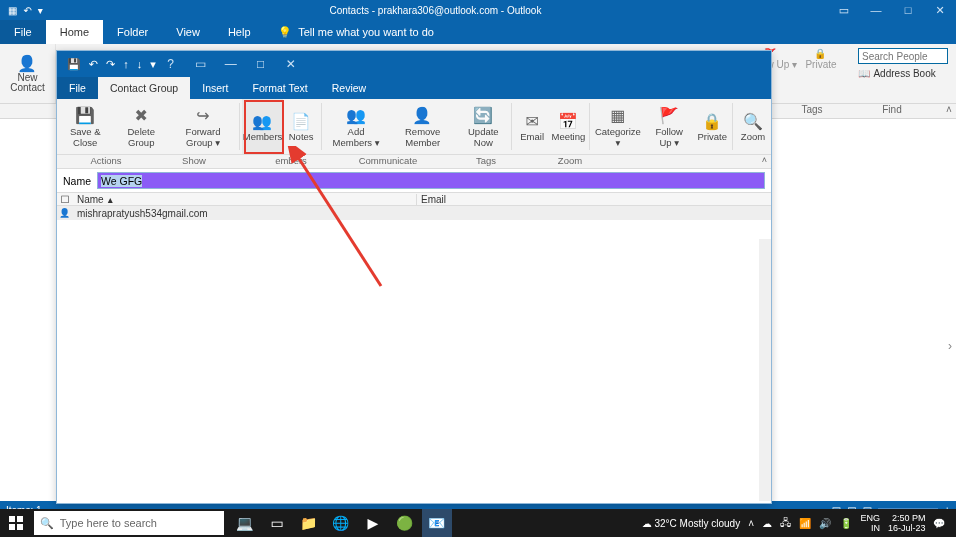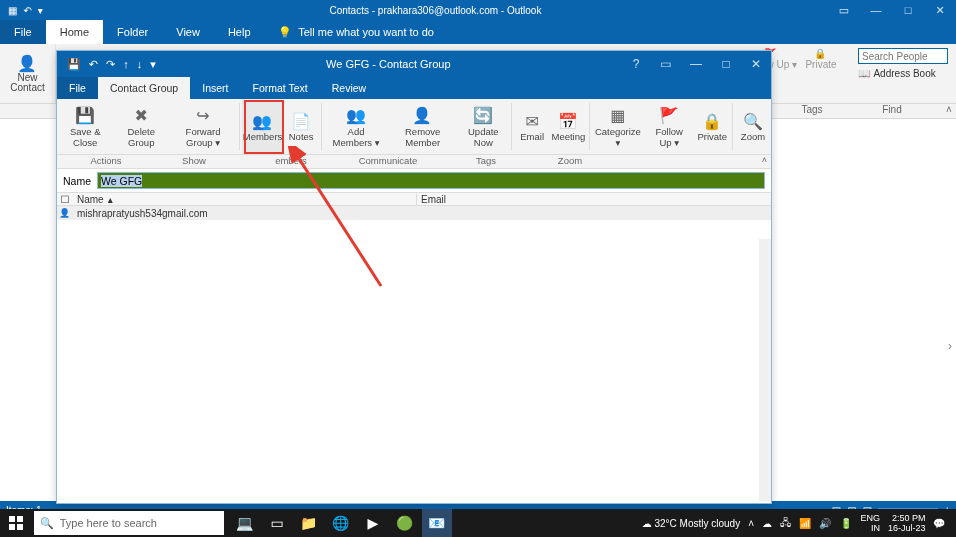--- a/index.html
+++ b/index.html
@@ -184,21 +184,20 @@
 <div class="inner-window">
   <div class="inner-titlebar">
     <div class="inner-titlebar-left">
       <span>💾</span>
       <span>↶</span>
       <span>↷</span>
       <span>↑</span>
       <span>↓</span>
       <span>▾</span>
     </div>
-    <div class="inner-titlebar-center">We GFG  -  Contact Group</div>
     <div class="inner-titlebar-right">
       <div class="tb-btn">?</div>
       <div class="tb-btn">▭</div>
       <div class="tb-btn">—</div>
       <div class="tb-btn">□</div>
       <div class="tb-btn">✕</div>
     </div>
   </div>
 
   <div class="inner-tabs">
@@ -279,21 +278,21 @@
     <div class="igl" style="width:78px;">Show</div>
     <div class="igl" style="width:116px;">embers</div>
     <div class="igl" style="width:78px;">Communicate</div>
     <div class="igl" style="width:118px;">Tags</div>
     <div class="igl" style="width:50px;">Zoom</div>
     <div class="collapse-caret">˄</div>
   </div>
 
   <div class="name-row">
     <span style="width:28px;">Name</span>
-    <div style="flex:1;border:1px solid #8fb7d8;height:17px;background:#4d7c0f;font-size:10.5px;padding:0 3px;display:flex;align-items:center;">
+    <div style="flex:1;border:1px solid #8fb7d8;height:17px;background:#8b5cf6;font-size:10.5px;padding:0 3px;display:flex;align-items:center;">
       <span class="selected-text">We GFG</span>
     </div>
   </div>
 
   <div class="list-header">
     <div class="lh-check">☐</div>
     <div class="lh-name">
       <span>Name</span>
       <span>▴</span>
     </div>

